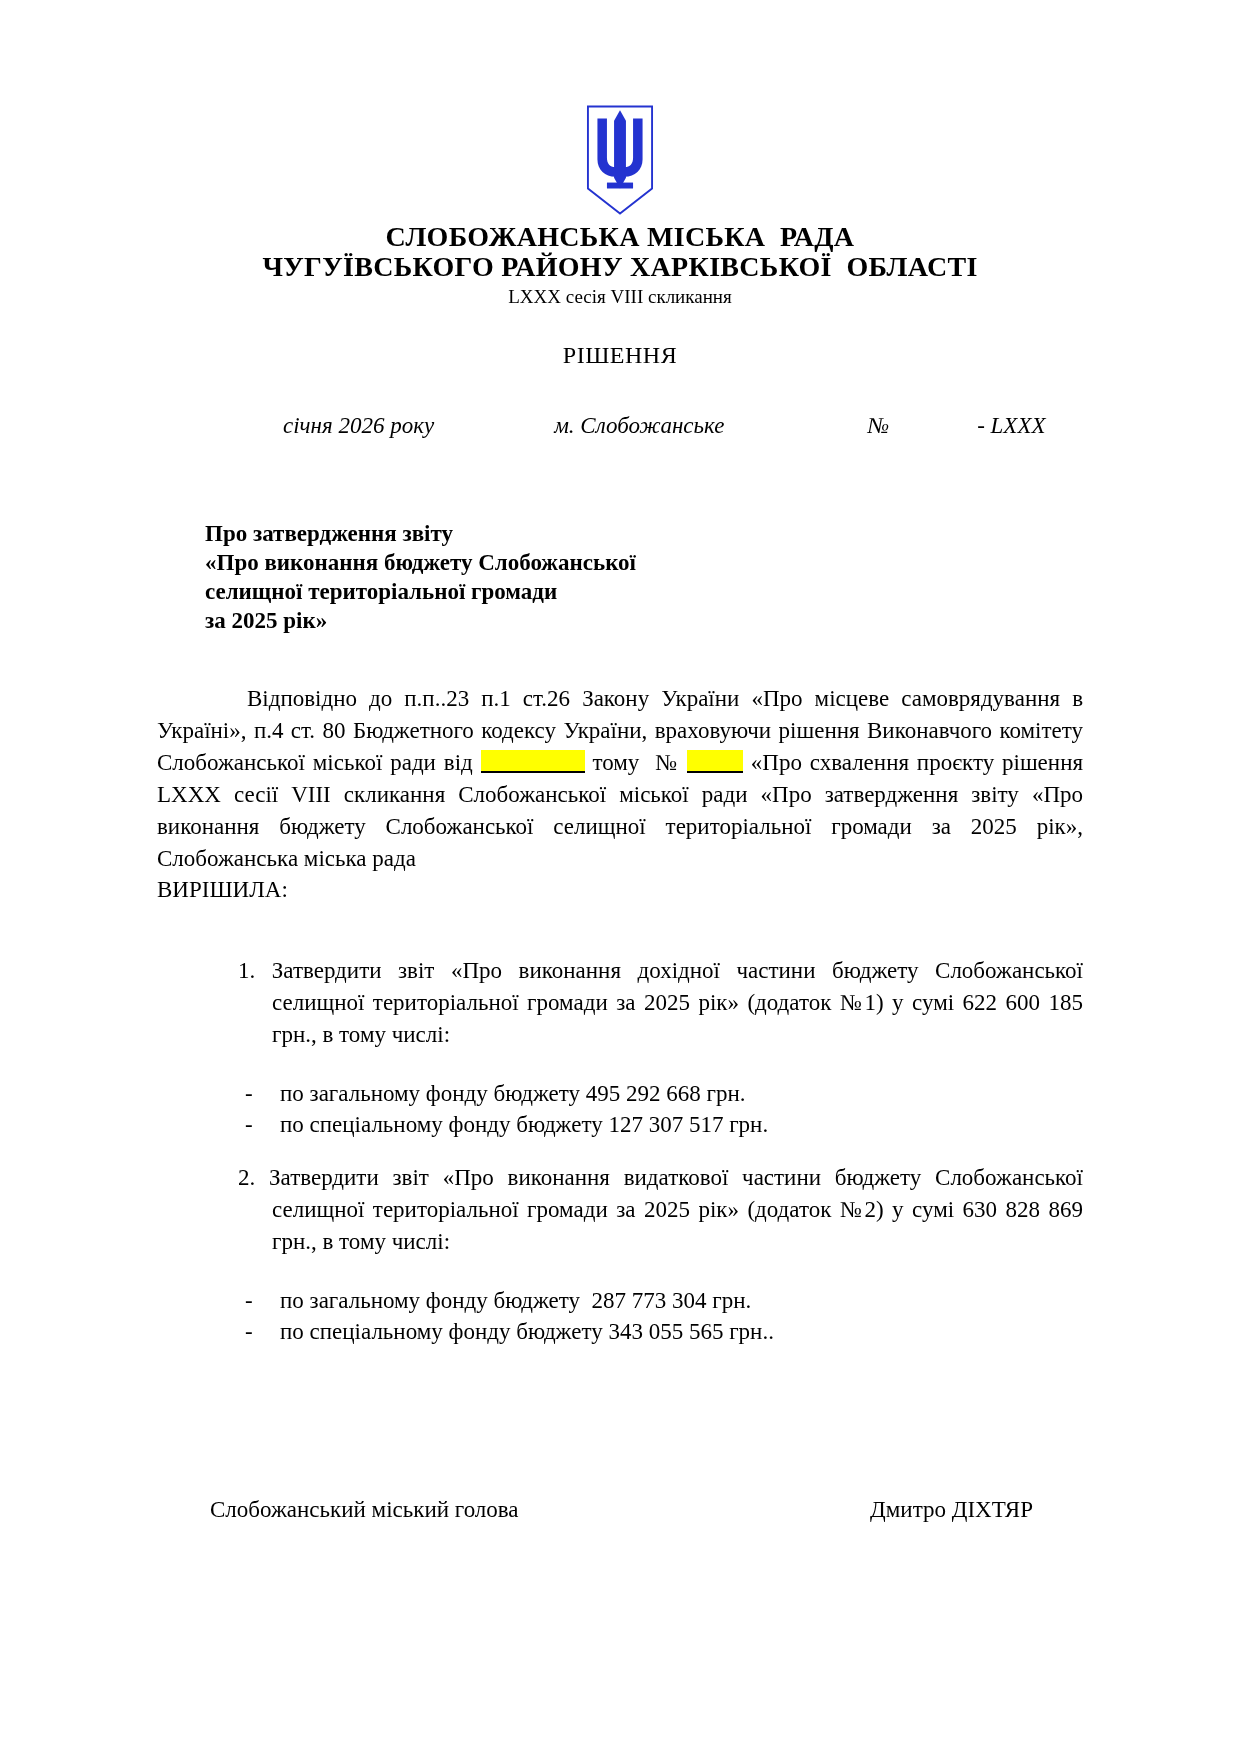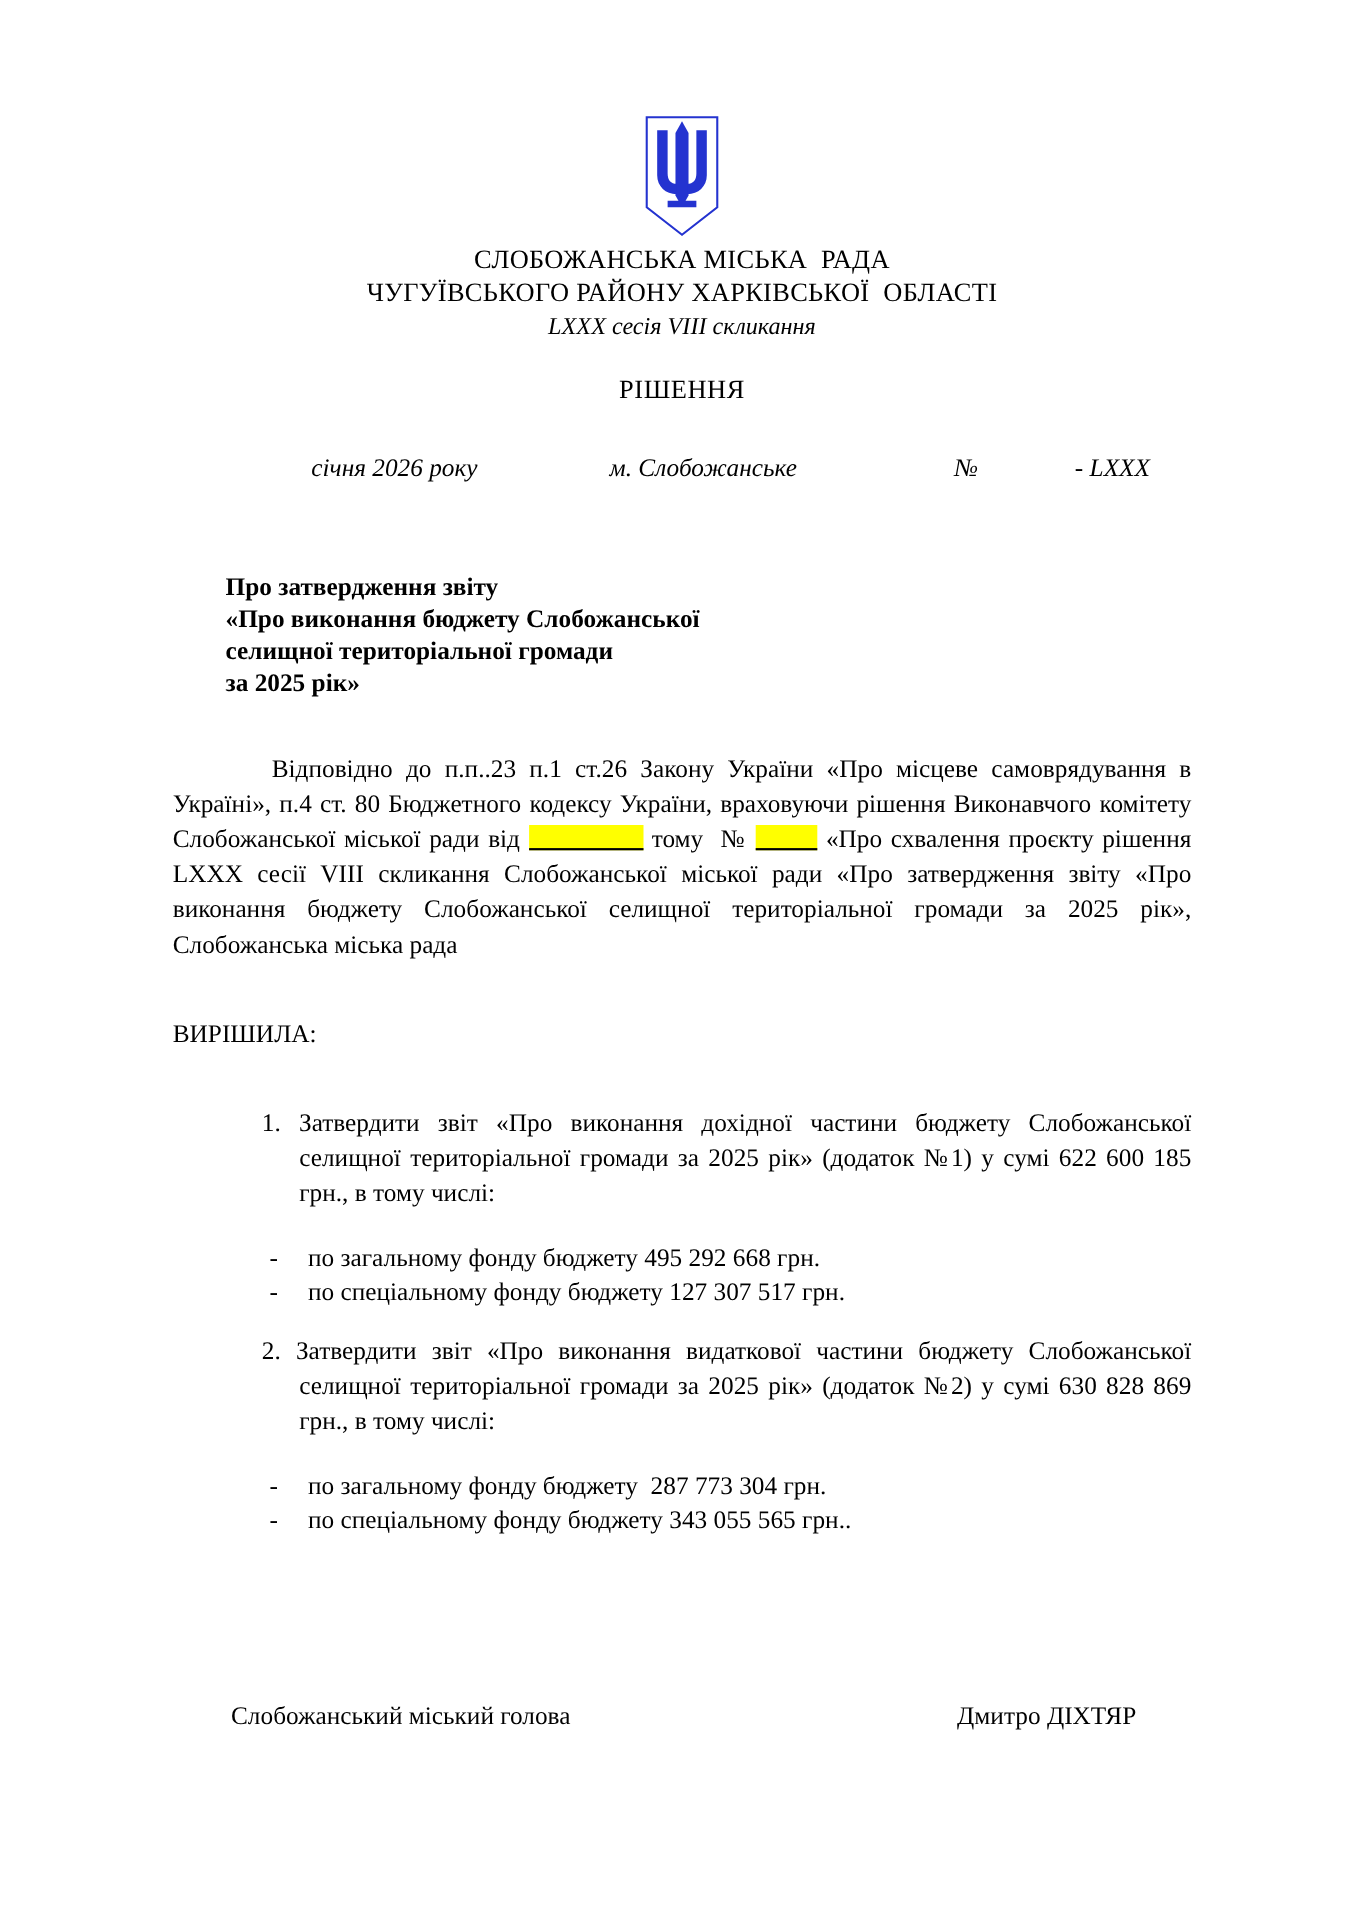--- a/index.html
+++ b/index.html
@@ -5,35 +5,35 @@
   html,body { margin:0; padding:0; background:#ffffff; }
   .page {
     width:1240px; height:1754px; position:relative; background:#ffffff;
     font-family:"Liberation Serif","DejaVu Serif",serif;
     color:#000; font-size:23px; overflow:hidden;
   }
   .content { padding:0 157px; }
   .center { text-align:center; }
   .emblem-wrap { padding-top:104px; text-align:center; }
   .emblem-wrap svg { display:inline-block; }
-  .org-line { font-weight:normal; font-size:24px; line-height:30px; white-space:pre-wrap; letter-spacing:0.3px; }
-  .session-line { font-size:22px; line-height:30px; white-space:pre-wrap;font-style:italic; }
+  .org-line { font-weight:bold; font-size:28px; line-height:30px; white-space:pre-wrap; letter-spacing:0.3px; }
+  .session-line { font-size:19px; line-height:30px; white-space:pre-wrap; }
   .doc-type { font-weight:normal; font-size:24px; margin-top:30px; letter-spacing:0.5px; }
   .date-line { margin-top:42px; display:flex; line-height:30px;font-style:italic; }
   .date-line .d1 { margin-left:126px; }
   .date-line .d2 { margin-left:120px; }
   .date-line .d3 { margin-left:143px; }
   .date-line .d4 { margin-left:88px; }
   .subject { margin-top:78px; margin-left:48px; font-weight:bold; line-height:29px; }
   .preamble { margin:48px 0 0 0; text-align:justify; text-indent:90px; line-height:32px; }
   .keep-space { white-space:pre-wrap; }
   .hl { display:inline-block; background:#ffff00; border-bottom:2px solid #000; height:21px; vertical-align:-3px; }
   .hl1 { width:104px; }
   .hl2 { width:56px; }
-  .resolved { margin-top:50px; line-height:30px; }
+  .resolved { line-height:30px; }
   .item { margin-top:50px; padding-left:115px; text-indent:-34px; text-align:justify; line-height:32px; }
   .item.second { margin-top:22px; }
   .bullets { margin-top:27px; }
   .bullet { padding-left:123px; position:relative; line-height:31px; }
   .bullet .dash { position:absolute; left:88px; top:0; }
   .sig-row { display:flex; justify-content:space-between; margin-top:148px; padding-left:53px; padding-right:50px; line-height:30px; }
 </style>
 </head>
 <body>
 

